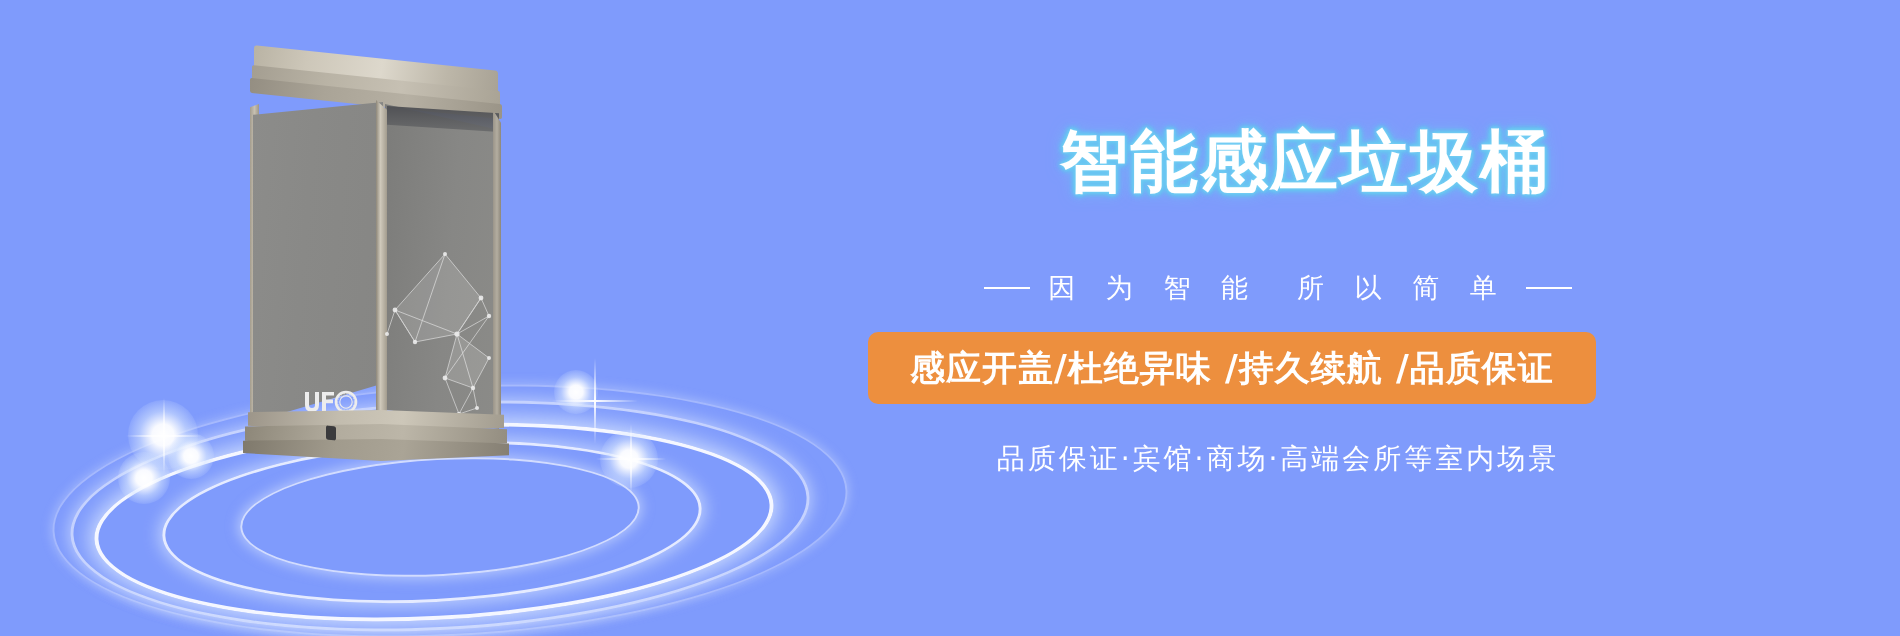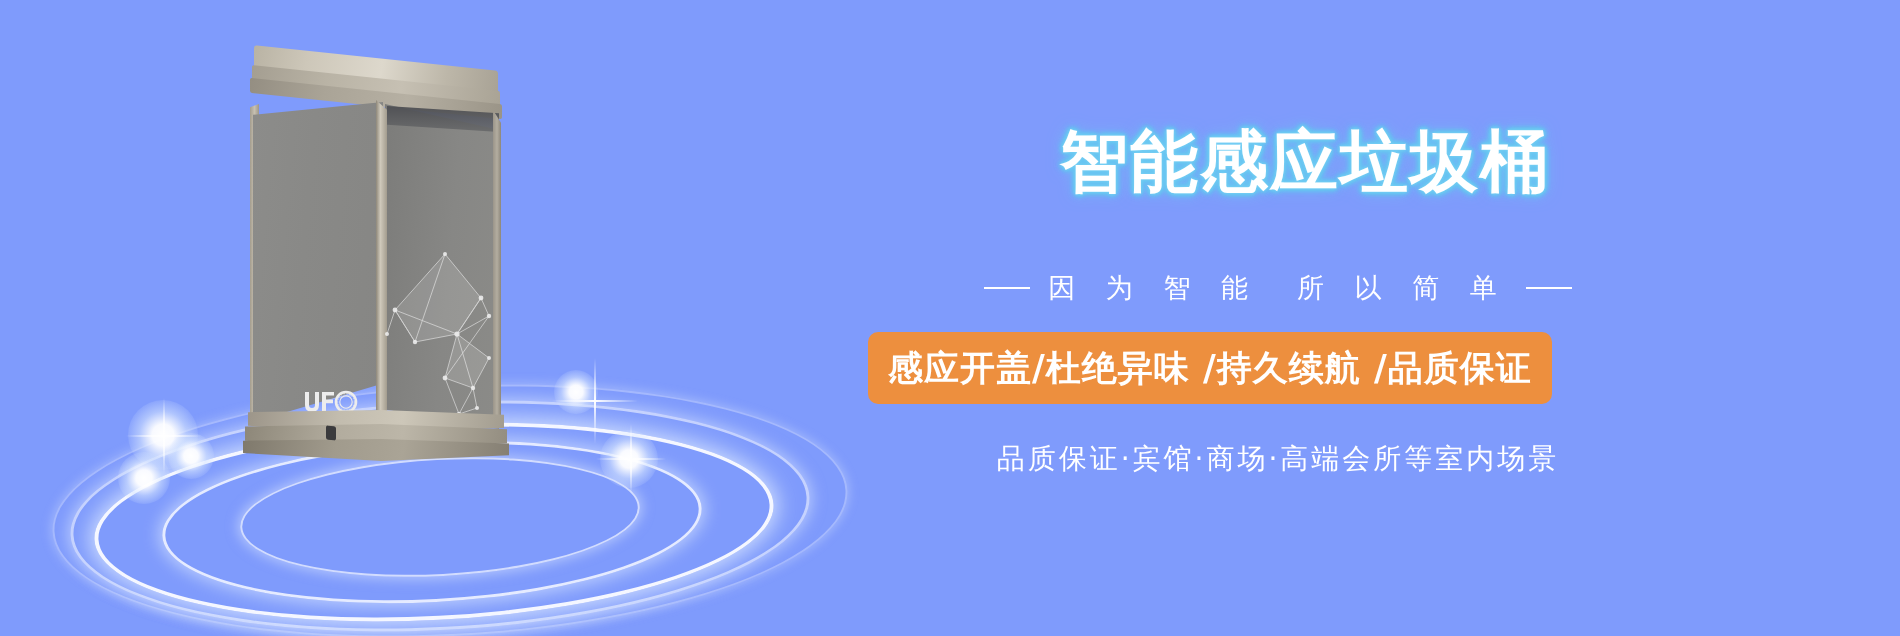--- a/index.html
+++ b/index.html
@@ -254,21 +254,21 @@
     font-weight:400;
   }
 
   .features {
     position:absolute;
     left:-12px; top:332px;
     display:inline-flex;
     align-items:center;
     justify-content:center;
     height:72px;
-    padding:0 20px;
+    padding:0 42px;
     background:#ed8f3e;
     border-radius:10px;
     color:#ffffff;
     font-size:35px;
     font-weight:bold;
     letter-spacing:1px;
     white-space:nowrap;
   }
 
   .scenes {

